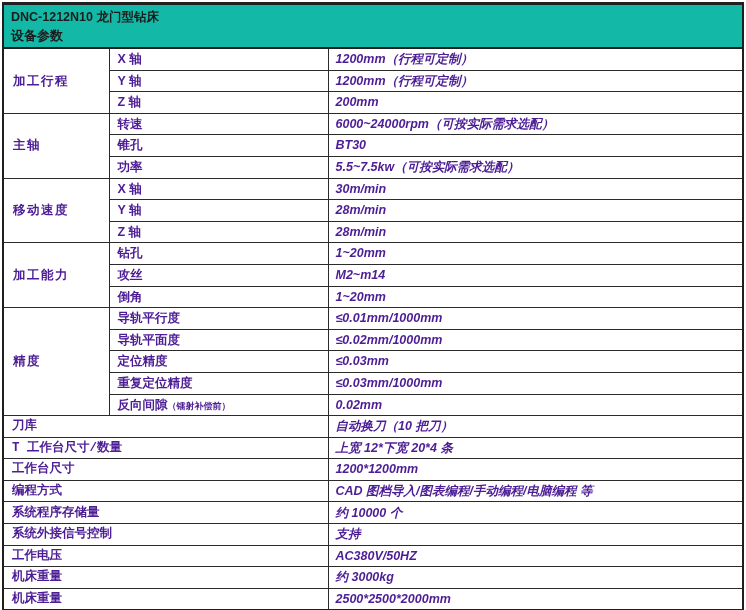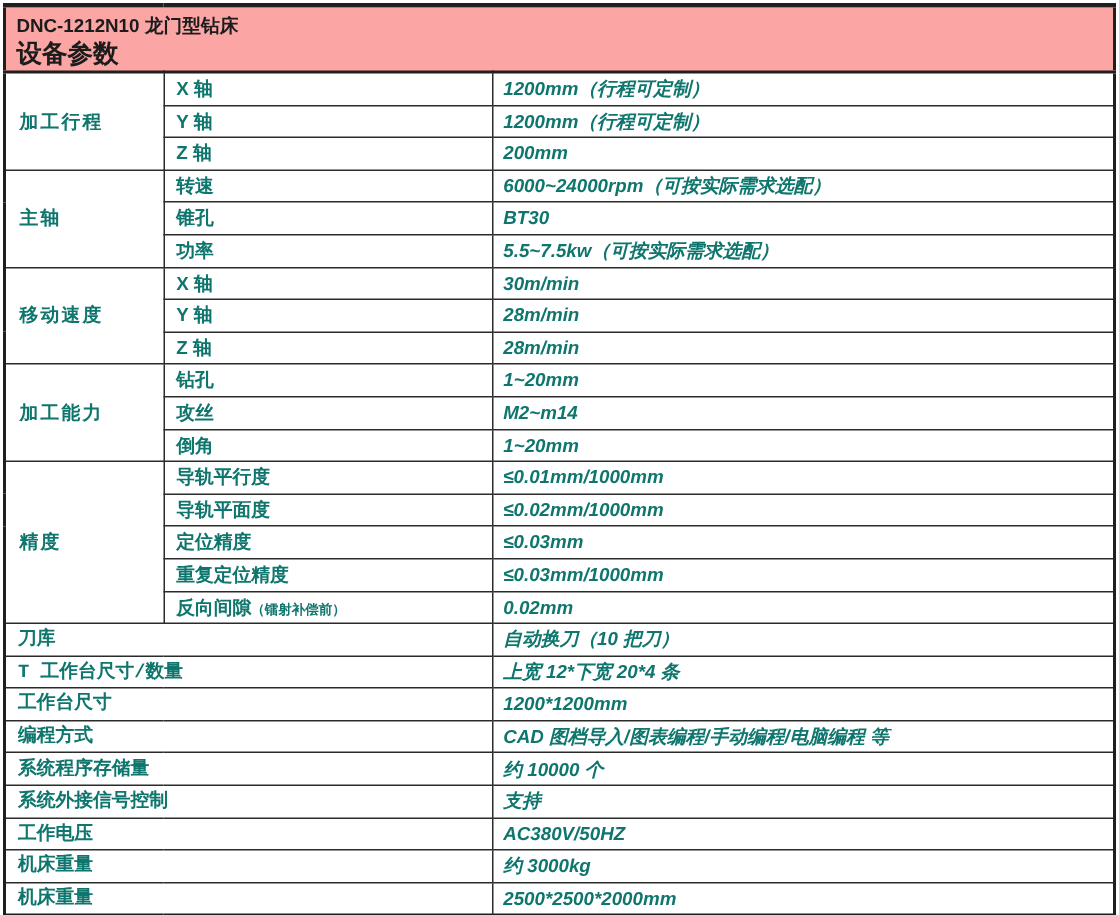--- a/index.html
+++ b/index.html
@@ -18,37 +18,37 @@
     border:2px solid #1f1f1f;
     border-top:3px solid #1f1f1f;
   }
   col.c1{width:106px;}
   col.c2{width:219px;}
   col.c3{width:415px;}
   td{
     border:1px solid #2b2b2b;
     font-size:12.5px;
     font-weight:700;
-    color:#0f766e;
+    color:#4c1d95;
     padding:0 6px;
     height:20.6px;
     line-height:1.15;
     vertical-align:middle;
     white-space:nowrap;
     overflow:hidden;
   }
   tr.hdr td{
-    background:#fca5a5;
+    background:#14b8a6;
     color:#1c1c1c;
     height:38px;
     padding:2px 7px;
     border-bottom:2px solid #1f1f1f;
   }
   tr.hdr .t1{display:block;font-size:12.5px;font-weight:700;line-height:19px;}
-  tr.hdr .t2{display:block;font-size:17px;font-weight:700;line-height:17px;}
+  tr.hdr .t2{display:block;font-size:13px;font-weight:700;line-height:17px;}
   td.cat{letter-spacing:1.5px;padding-left:9px;}
   td.lbl{padding-left:8px;}
   td.val{padding-left:7px;font-style:italic;}
   td.full{padding-left:8px;font-family:Liberation Mono, monospace;}
   .note{font-size:9px;font-weight:700;letter-spacing:0;margin-top:12px;}
 </style>
 </head>
 <body>
 
 <div class="spec-wrap">

